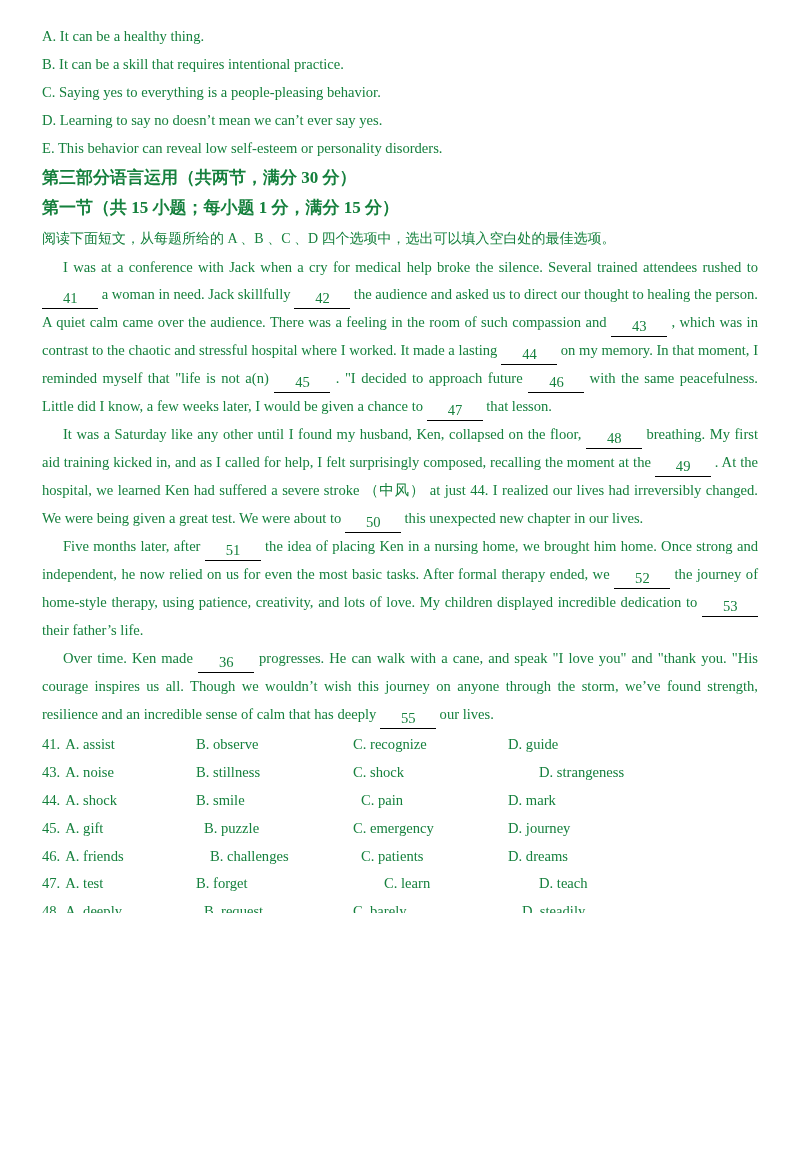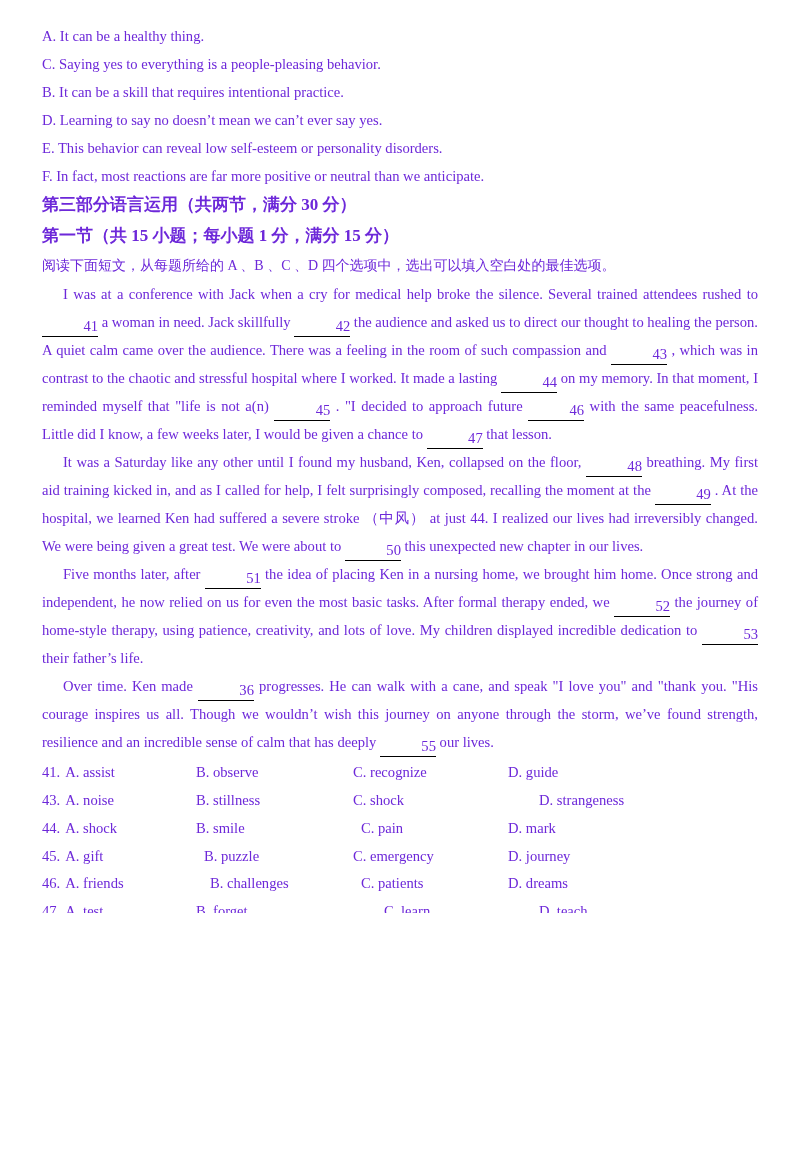--- a/index.html
+++ b/index.html
@@ -1,29 +1,29 @@
 <!DOCTYPE html>
 <html><head>
 <meta charset="utf-8">
 <style>
   html,body{margin:0;padding:0;background:#ffffff;}
   .page{
     width:800px;height:913px;box-sizing:border-box;
-    padding:23px 42px 0 42px;background:#ffffff;color:#6d28d9;
+    padding:23px 42px 0 42px;background:#ffffff;color:#15803d;
     font-family:"Liberation Serif","DejaVu Serif",serif;
     font-size:14.6px;overflow:hidden;
   }
   .ag-line{line-height:27.9px;white-space:nowrap;}
   .part-title,.node-title{
     font-size:17px;font-weight:bold;line-height:30.5px;white-space:nowrap;
   }
   .instruction{font-size:14px;line-height:30px;white-space:nowrap;}
   .para{margin:0;text-align:justify;text-indent:21px;line-height:27.9px;}
   .blank{
-    display:inline-block;min-width:56px;text-align:right;
+    display:inline-block;min-width:56px;text-align:left;
     border-bottom:1.4px solid #000;line-height:19px;
     vertical-align:-4px;font-size:14.6px;
   }
   .questions{margin-top:2px;}
   .qrow{
     display:grid;grid-template-columns:154px 157px 155px auto;
     line-height:27.85px;height:27.85px;white-space:nowrap;
   }
   .qcell{overflow:visible;}
   .qnum{margin-right:5px;}
@@ -31,25 +31,24 @@
   .i14{padding-left:14px;}
   .i31{padding-left:31px;}
 </style>
 </head>
 <body>
 
 <div class="page">
 
   <div>
     <div class="ag-line">A. It can be a healthy thing.</div>
+    <div class="ag-line">B. It can be a skill that requires intentional practice.</div>
     <div class="ag-line">C. Saying yes to everything is a people-pleasing behavior.</div>
-    <div class="ag-line">B. It can be a skill that requires intentional practice.</div>
     <div class="ag-line">D. Learning to say no doesn’t mean we can’t ever say yes.</div>
     <div class="ag-line">E. This behavior can reveal low self-esteem or personality disorders.</div>
-    <div class="ag-line">F. In fact, most reactions are far more positive or neutral than we anticipate.</div>
   </div>
 
   <div class="part-title">第三部分语言运用（共两节，满分 30 分）</div>
   <div class="node-title">第一节（共 15 小题；每小题 1 分，满分 15 分）</div>
   <div class="instruction">阅读下面短文，从每题所给的 A 、B 、C 、D 四个选项中，选出可以填入空白处的最佳选项。</div>
 
   <div>
     <p class="para">I was at a conference with Jack when a cry for medical help broke the silence. Several trained attendees rushed to <span class="blank">41</span> a woman in need. Jack skillfully <span class="blank">42</span> the audience and asked us to direct our thought to healing the person. A quiet calm came over the audience. There was a feeling in the room of such compassion and <span class="blank">43</span> , which was in contrast to the chaotic and stressful hospital where I worked. It made a lasting <span class="blank">44</span> on my memory. In that moment,  I reminded myself that "life is not a(n) <span class="blank">45</span> . "I decided to approach future <span class="blank">46</span> with the same peacefulness. Little did I know, a few weeks later, I would be given a chance to <span class="blank">47</span> that lesson.</p>
     <p class="para">It was a Saturday like any other until I found my husband, Ken, collapsed on the floor, <span class="blank">48</span> breathing. My first aid training kicked in, and as I called for help, I felt surprisingly composed,  recalling the moment at the <span class="blank">49</span> . At the hospital, we learned Ken had suffered a severe stroke （中风） at just 44. I realized our lives had irreversibly changed. We were being given a great test. We were about to <span class="blank">50</span> this unexpected new chapter in our lives.</p>
     <p class="para">Five months later, after <span class="blank">51</span> the idea of placing Ken in a nursing home, we brought him home. Once strong and independent, he now relied on us for even the most basic tasks. After formal therapy ended, we <span class="blank">52</span> the journey of home-style therapy, using patience, creativity,  and lots of love. My children displayed incredible dedication to <span class="blank">53</span> their father’s life.</p>

